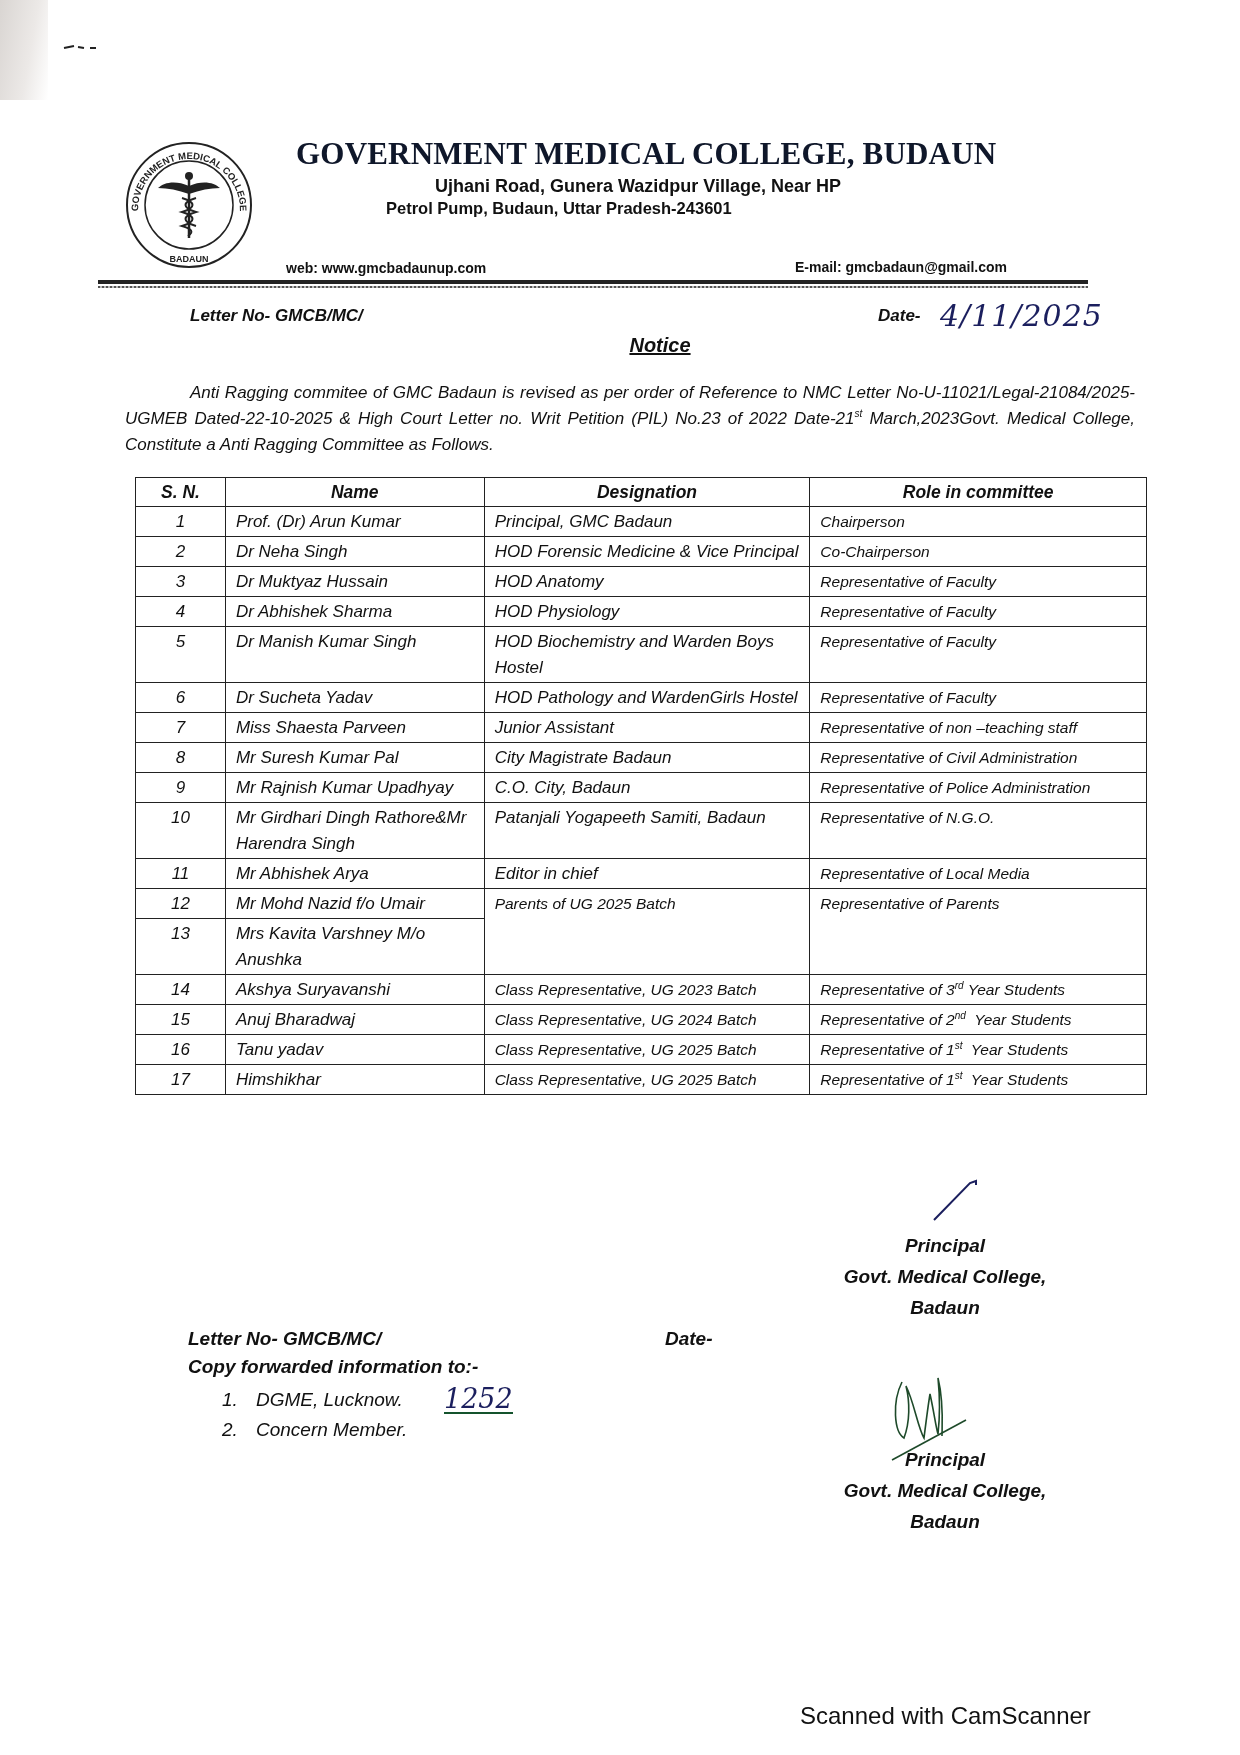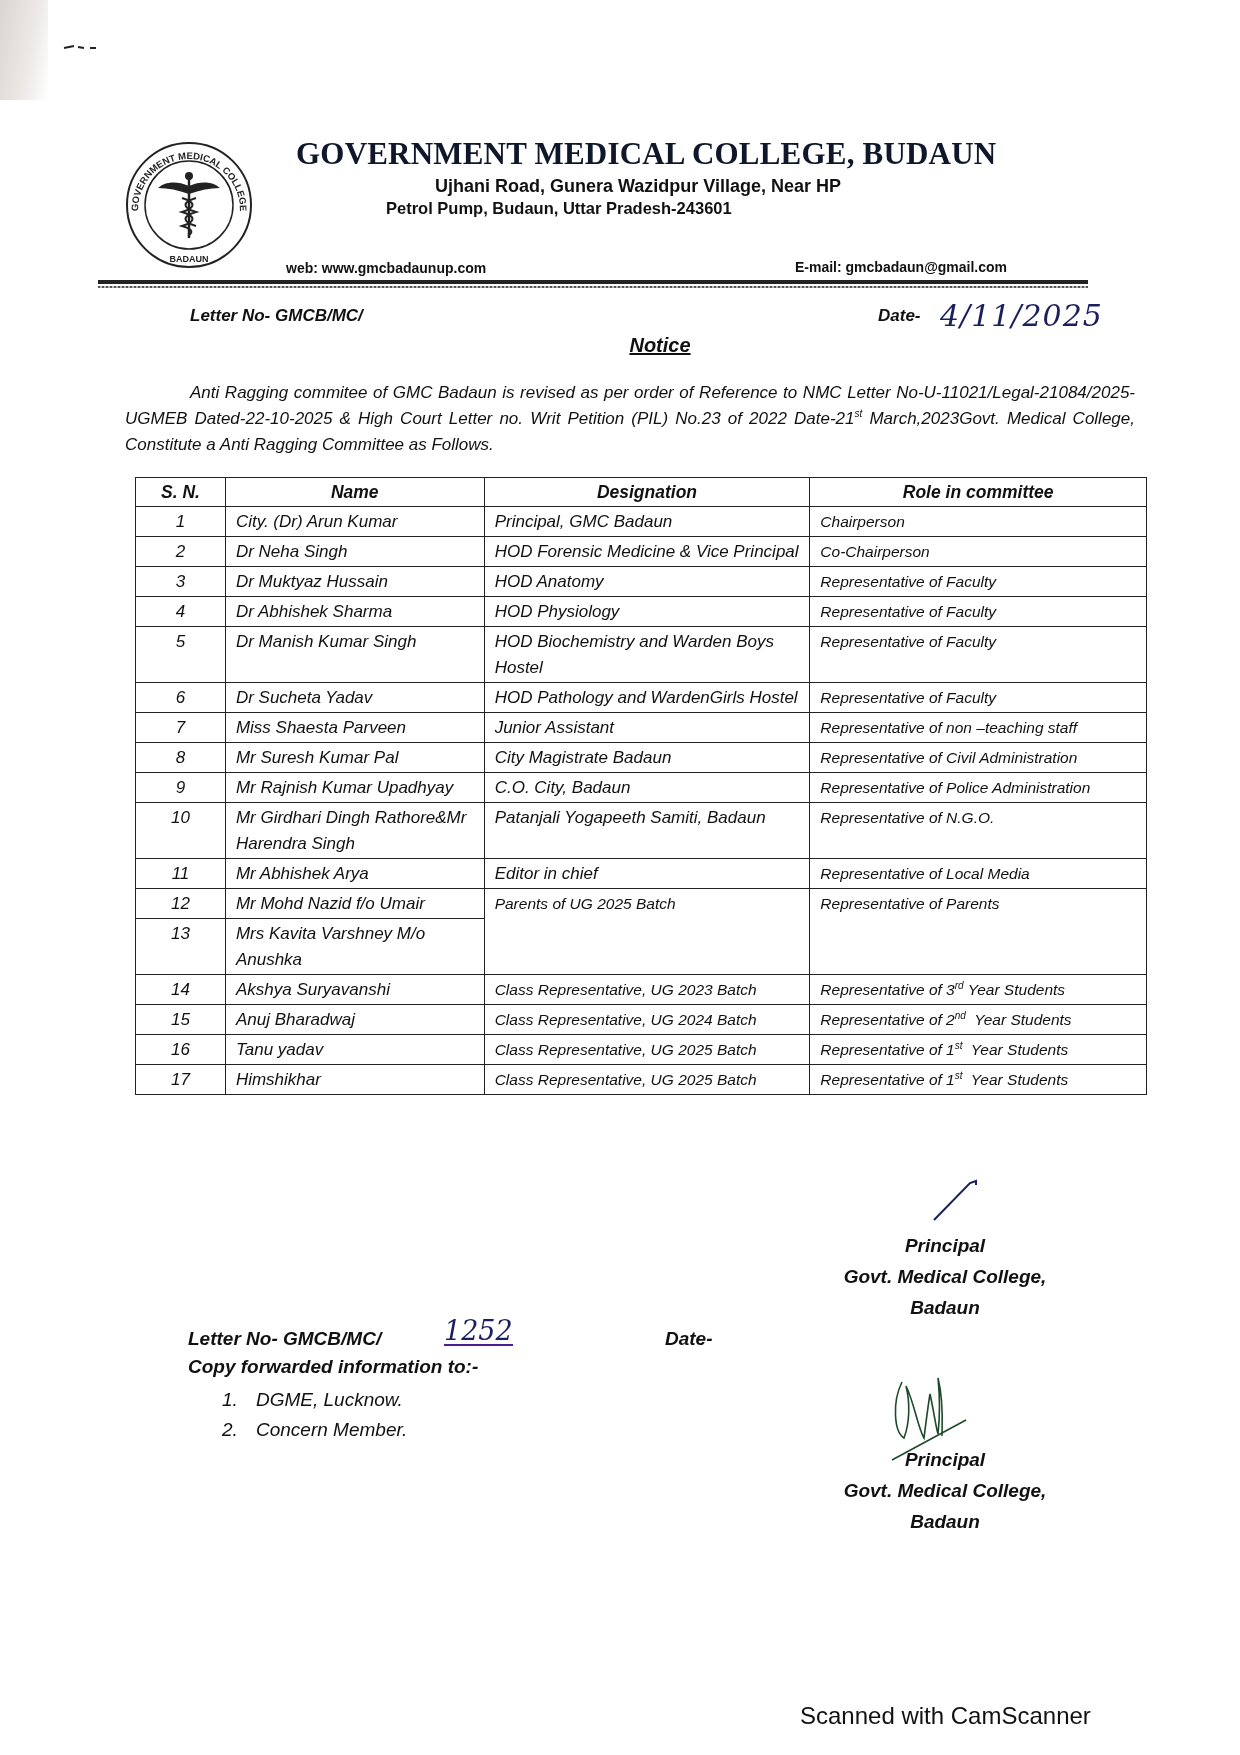--- a/index.html
+++ b/index.html
@@ -65,22 +65,22 @@
   .sig-stroke1 { position: absolute; left: 930px; top: 1175px; width: 50px; height: 50px; }
   .sig-block {
     position: absolute; width: 260px; text-align: center; font-size: 19px; font-weight: bold; line-height: 31px;
   }
   .sig1 { left: 815px; top: 1230px; }
   .sig2 { left: 815px; top: 1444px; }
   .sig-scribble { position: absolute; left: 880px; top: 1372px; width: 110px; height: 90px; }
 
   .fwd-letter { position: absolute; left: 188px; top: 1328px; font-size: 19px; font-weight: bold; }
   .fwd-number {
-    position: absolute; left: 444px; top: 1318px; font-size: 27px; color: #1b1f5e;
-    font-family: "DejaVu Serif", serif; font-style: italic; border-bottom: 2px solid #4c1d95; line-height: 26px;
+    position: absolute; left: 444px; top: 1386px; font-size: 27px; color: #1b1f5e;
+    font-family: "DejaVu Serif", serif; font-style: italic; border-bottom: 2px solid #14532d; line-height: 26px;
   }
   .fwd-date { position: absolute; left: 665px; top: 1328px; font-size: 19px; font-weight: bold; }
   .fwd-copy { position: absolute; left: 188px; top: 1356px; font-size: 19px; font-weight: bold; }
   .fwd-list { position: absolute; left: 222px; top: 1385px; font-size: 19px; line-height: 30px; margin: 0; padding: 0; list-style: none; }
   .fwd-list li span.num { display: inline-block; width: 34px; }
 
   .footer-scan {
     position: absolute; left: 800px; top: 1702px; font-size: 24px; color: #111;
     font-family: "Liberation Sans", sans-serif;
   }
@@ -140,21 +140,21 @@
     <tr>
       <th>S. N.</th>
       <th>Name</th>
       <th>Designation</th>
       <th>Role in committee</th>
     </tr>
   </thead>
   <tbody>
     <tr>
       <td class="sn">1</td>
-      <td>City. (Dr) Arun Kumar</td>
+      <td>Prof. (Dr) Arun Kumar</td>
       <td>Principal, GMC Badaun</td>
       <td class="role">Chairperson</td>
     </tr>
     <tr>
       <td class="sn">2</td>
       <td>Dr Neha Singh</td>
       <td>HOD Forensic Medicine &amp; Vice Principal</td>
       <td class="role">Co-Chairperson</td>
     </tr>
     <tr>

